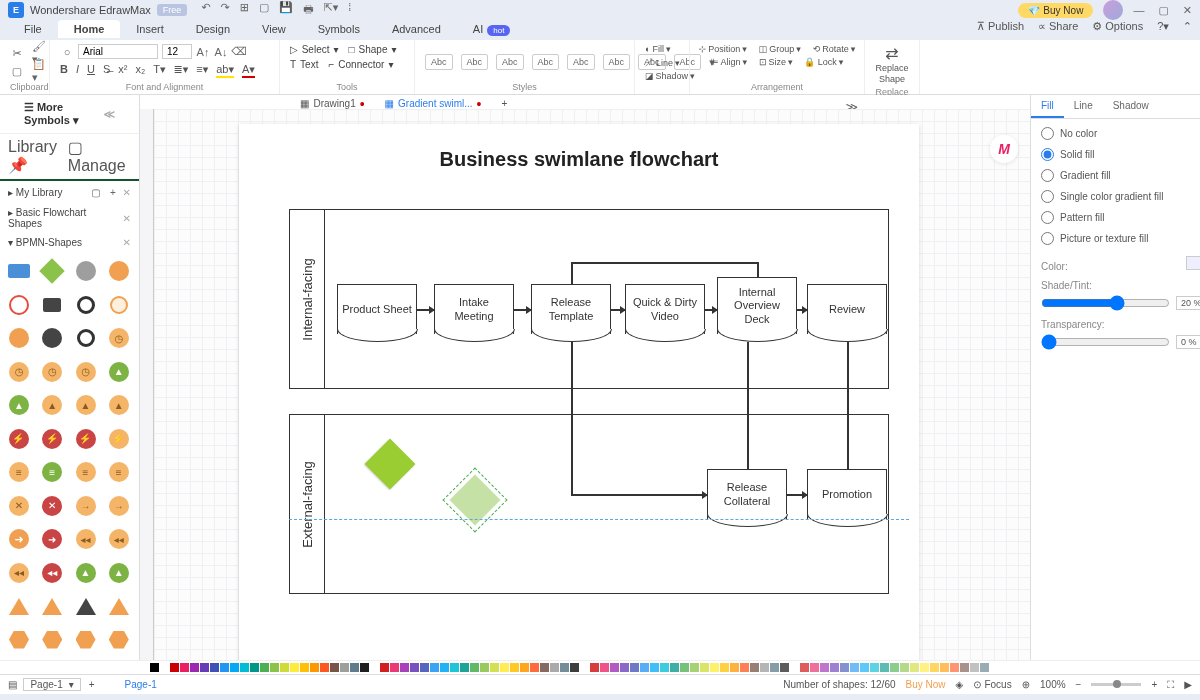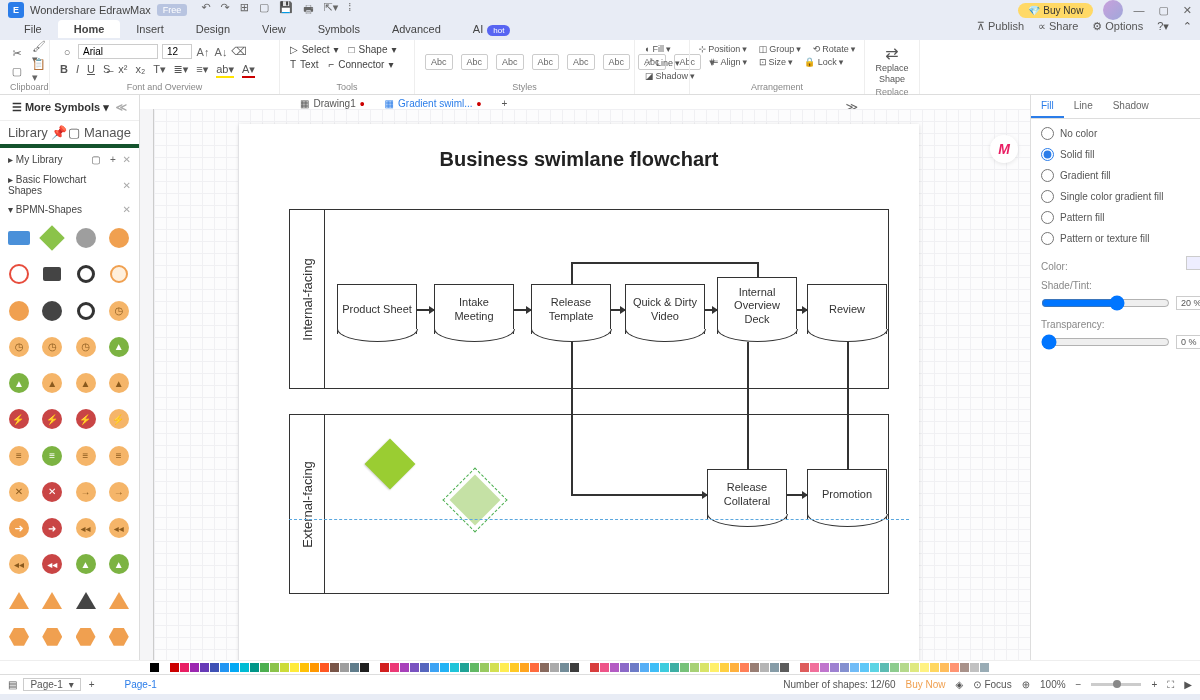--- a/index.html
+++ b/index.html
@@ -45,25 +45,25 @@
 .doctabs { height: 18px; background:#fff; border-bottom:1px solid #ddd; display:flex; align-items:center; padding-left:150px; font-size:10px; position:relative; }
 .doctab { padding:2px 10px; display:flex; align-items:center; gap:4px; cursor:pointer; color:#555; }
 .doctab .dot { color:#c00; font-size:14px; line-height:8px; }
 .doctab.active { color:#2b7de9; }
 
 
 .mainrow { display:flex; height: 565px; }
 
 
 .leftpanel { width: 140px; background:#fff; border-right:1px solid #ddd; display:flex; flex-direction:column; }
-.moresym { padding:6px 12px; font-size:11px; font-weight:600; display:flex; align-items:center; justify-content:space-between; border-bottom:1px solid #eee; }
+.moresym { padding:6px 24px; font-size:11px; font-weight:600; display:flex; align-items:center; justify-content:flex-end; border-bottom:1px solid #eee; }
 .searchrow { display:flex; padding:4px; gap:2px; }
 .searchrow input { flex:1; border:1px solid #ccc; padding:2px 4px; font-size:10px; }
 .searchrow button { background:#2b7de9; color:#fff; border:none; padding:2px 8px; font-size:10px; border-radius:2px; cursor:pointer; }
-.librow { display:flex; justify-content:space-between; padding:4px 8px; font-size:13px; color:#555; border-bottom:4px solid #14532d; }
+.librow { display:flex; justify-content:space-between; padding:4px 8px; font-size:16px; color:#555; border-bottom:2px solid #14532d; }
 .libsection { padding:4px 8px; font-size:10px; color:#444; display:flex; justify-content:space-between; align-items:center; }
 .libsection .x { color:#aaa; cursor:pointer; }
 .shapegrid { padding:6px; display:grid; grid-template-columns:repeat(4,1fr); gap:6px; overflow-y:auto; flex:1; }
 .sgitem { width:26px; height:26px; display:flex; align-items:center; justify-content:center; cursor:pointer; }
 .sg-rect { width:22px; height:14px; background:#4a90d9; border-radius:2px; }
 .sg-diamond { width:18px; height:18px; background:#8bc34a; transform:rotate(45deg); }
 .sg-circ-g { width:20px; height:20px; background:#9e9e9e; border-radius:50%; }
 .sg-circ-o { width:20px; height:20px; background:#f0a050; border-radius:50%; }
 .sg-circ-r { width:20px; height:20px; border:2.5px solid #e74c3c; border-radius:50%; }
 .sg-sq-d { width:18px; height:14px; background:#444; border-radius:2px; }
@@ -205,21 +205,21 @@
         <span>S̶</span>
         <span>x²</span>
         <span>x₂</span>
         <span>T▾</span>
         <span>≣▾</span>
         <span>≡▾</span>
         <span style="border-bottom:2px solid #ffe400">ab▾</span>
         <span style="border-bottom:2px solid #c00">A▾</span>
       </div>
     </div>
-    <div class="glabel">Font and Overview</div>
+    <div class="glabel">Font and Alignment</div>
   </div>
   <div class="ribgroup" style="width:135px">
     <div class="gbody" style="flex-direction:column; align-items:flex-start; gap:4px">
       <div style="display:flex; gap:10px">
         <div class="toolbtn">▷ <span>Select</span>▾</div>
         <div class="toolbtn">□ <span>Shape</span>▾</div>
       </div>
       <div style="display:flex; gap:10px">
         <div class="toolbtn">T <span>Text</span></div>
         <div class="toolbtn">⌐ <span>Connector</span>▾</div>
@@ -572,21 +572,21 @@
         <div class="rp-radio">
             <input type="radio" name="f" style="">
             <span>Single color gradient fill</span>
           </div>
         <div class="rp-radio">
             <input type="radio" name="f" style="">
             <span>Pattern fill</span>
           </div>
         <div class="rp-radio">
             <input type="radio" name="f" style="">
-            <span>Pattern or texture fill</span>
+            <span>Picture or texture fill</span>
           </div>
         <div class="rp-row">
             <span class="rp-label">Color:</span>
             <div class="rp-swatch"></div>
           </div>
         <div class="rp-label">Shade/Tint:</div>
         <div class="rp-row">
             <input type="range" class="rp-slider" value="60" style="">
             <div class="rp-valbox">20 %</div>
           </div>

